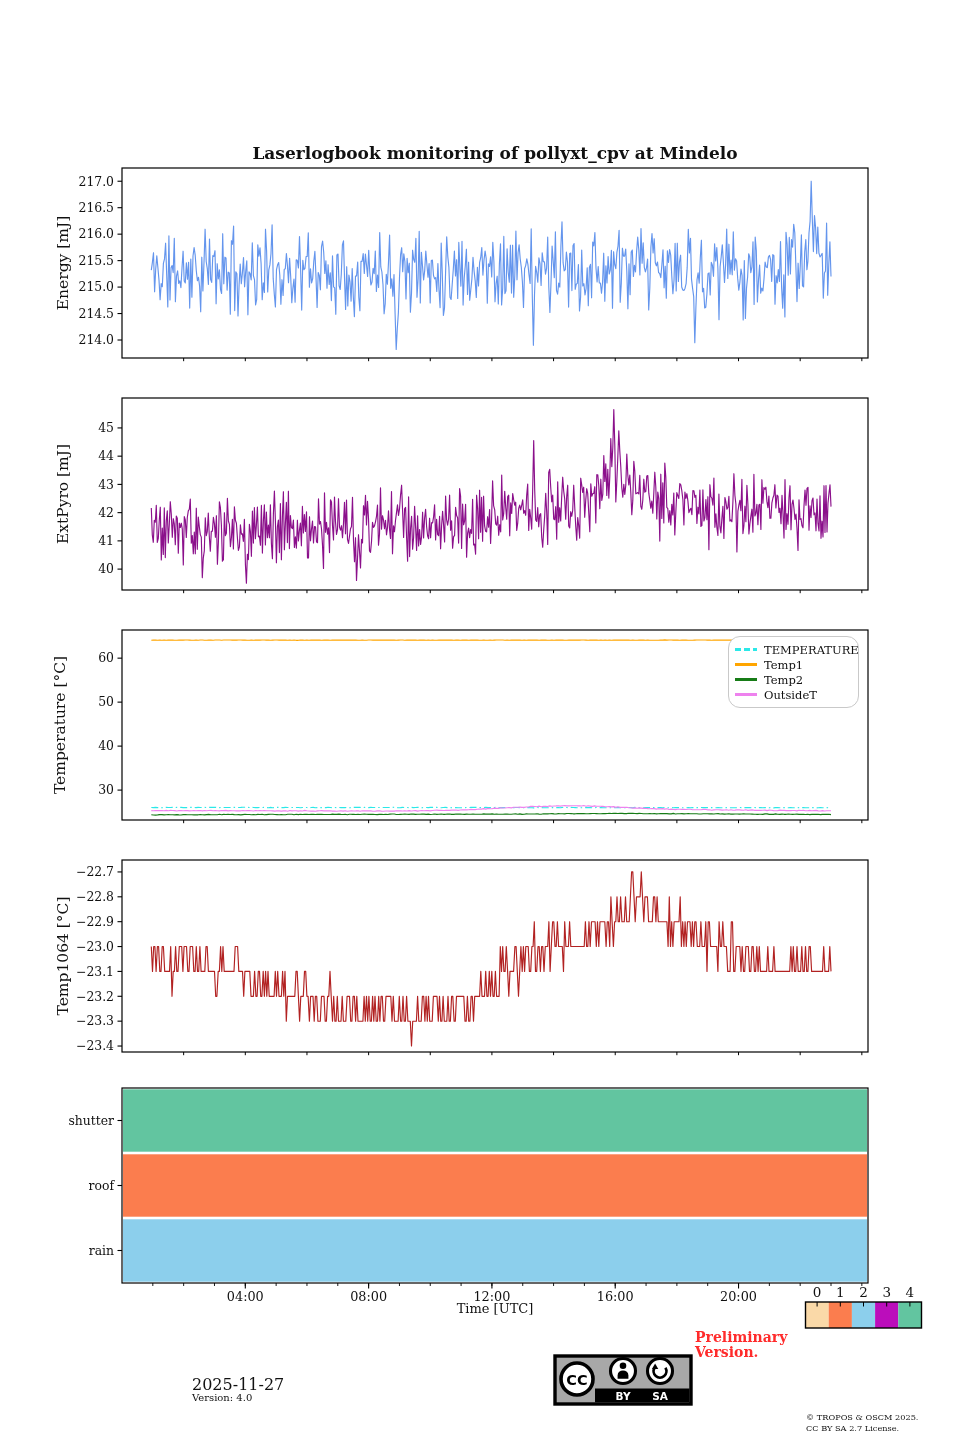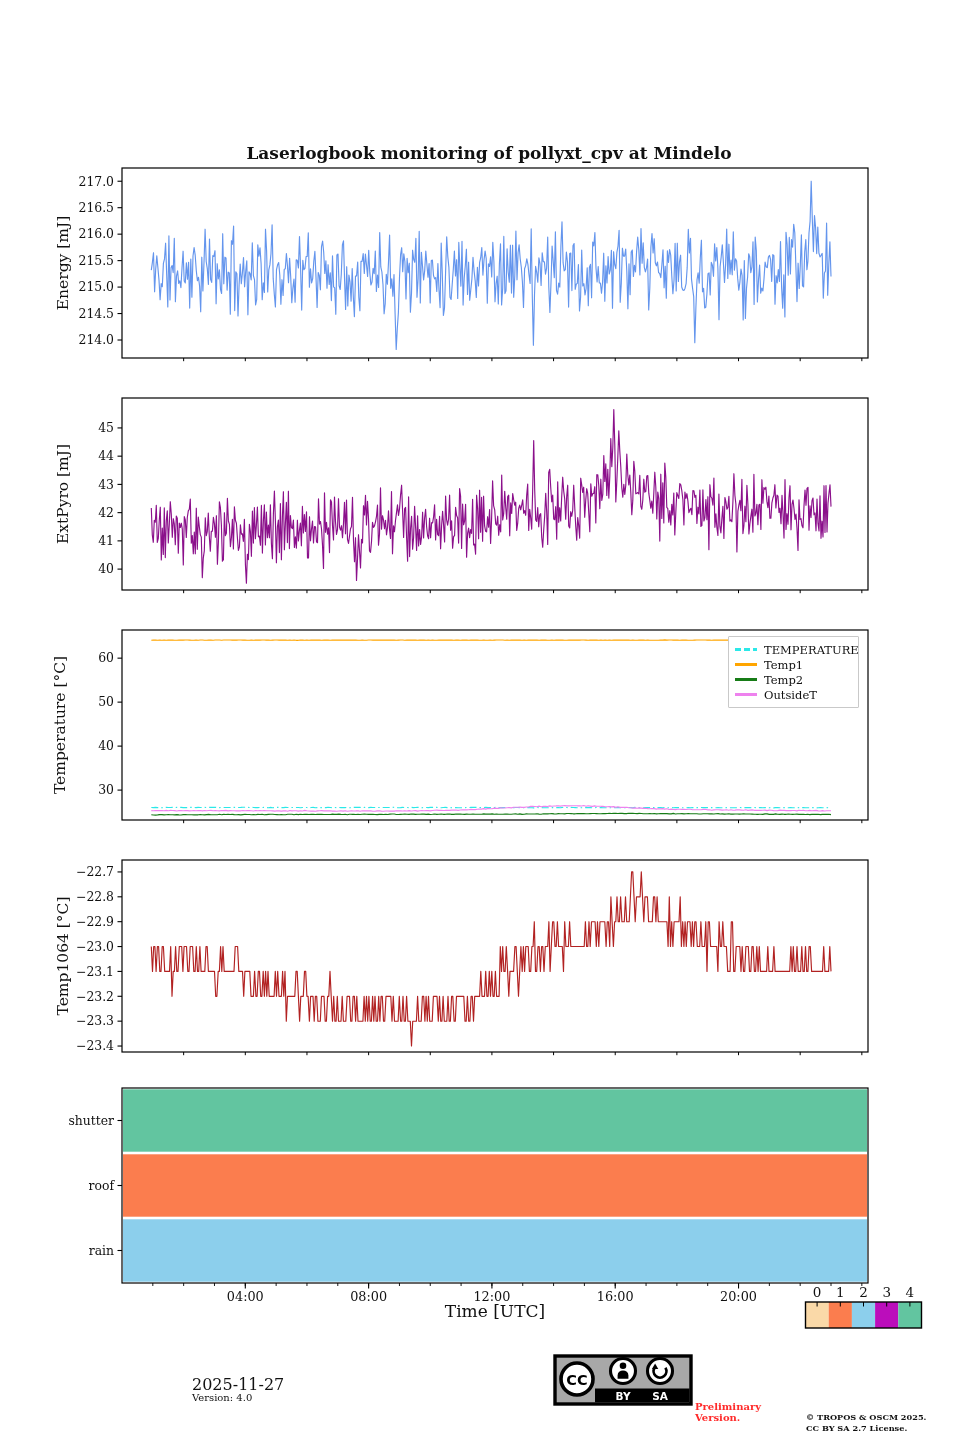--- a/index.html
+++ b/index.html
@@ -1,32 +1,32 @@
 <!DOCTYPE html>
 <html><head>
 <meta charset="utf-8">
 <style>
   html,body{margin:0;padding:0;background:#fff;}
   .fig{position:relative;width:960px;height:1440px;background:#fff;font-family:"DejaVu Serif",serif;color:#111;}
-  .title{position:absolute;left:116px;width:746px;top:143px;text-align:center;font-size:17px;font-weight:bold;}
+  .title{position:absolute;left:122px;width:746px;top:143px;text-align:center;font-size:17px;font-weight:bold;}
   svg.plot{position:absolute;left:0;top:0;width:960px;height:1440px;overflow:visible;}
   svg.plot text{font-family:"DejaVu Serif",serif;fill:#111;}
   .yl{position:absolute;white-space:nowrap;font-size:15.5px;transform:translate(-50%,-50%) rotate(-90deg);}
   .yl0{left:63px;top:263px;} .yl1{left:63px;top:494px;} .yl2{left:60px;top:725px;} .yl3{left:63px;top:956px;}
-  .xlabel{position:absolute;left:122px;width:746px;top:1301px;text-align:center;font-size:17px;}
+  .xlabel{position:absolute;left:122px;width:746px;top:1301px;text-align:center;font-size:13px;}
   .legend{position:absolute;left:728px;top:636px;width:131px;box-sizing:border-box;background:#fff;
-          border:1px solid #c9c9c9;border-radius:1px;padding:5px 6px;font-size:11.5px;z-index:5;}
+          border:1px solid #c9c9c9;border-radius:12px;padding:5px 6px;font-size:11.5px;z-index:5;}
   .legend-row{display:flex;align-items:center;gap:7px;height:15px;}
   .legend-swatch{width:22px;height:2.2px;flex:0 0 22px;}
   .date-label{position:absolute;left:192px;top:1375px;font-size:16px;}
   .version-label{position:absolute;left:192px;top:1392px;font-size:10px;}
   .badge{position:absolute;left:553px;top:1354px;width:140px;height:52px;}
   .badge text{font-family:"DejaVu Sans",sans-serif;font-weight:bold;}
-  .prelim{position:absolute;left:695px;top:1402px;font-size:10px;font-weight:bold;color:#ff2b2b;line-height:1.05;}
-  .copyright{position:absolute;left:806px;top:1412px;font-size:8.2px;font-weight:bold;line-height:1.3;}
+  .prelim{position:absolute;left:695px;top:1330px;font-size:14px;font-weight:bold;color:#ff2b2b;line-height:1.05;}
+  .copyright{position:absolute;left:806px;top:1412px;font-size:8.2px;font-weight:normal;line-height:1.3;}
 </style>
 </head>
 <body>
 
 <div class="fig">
   <div class="title">Laserlogbook monitoring of pollyxt_cpv at Mindelo</div>
 
   <div class="yl yl0">Energy [mJ]</div>
   <div class="yl yl1">ExtPyro [mJ]</div>
   <div class="yl yl2">Temperature [°C]</div>

